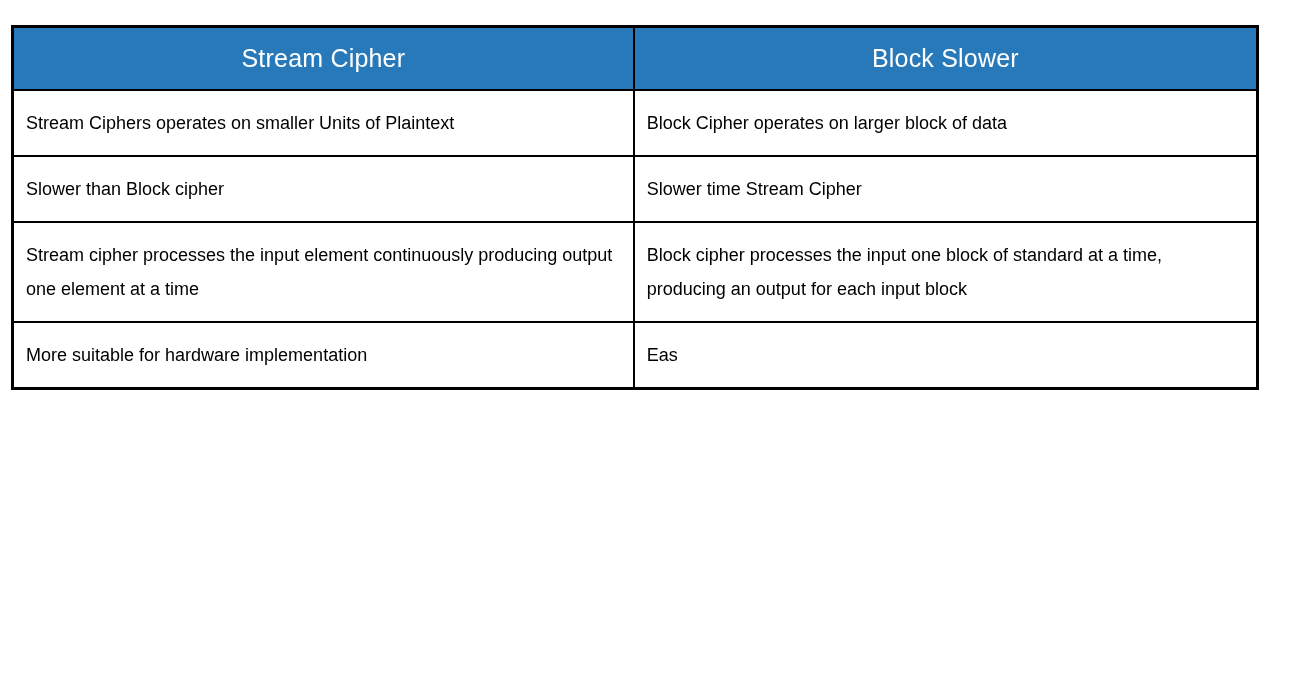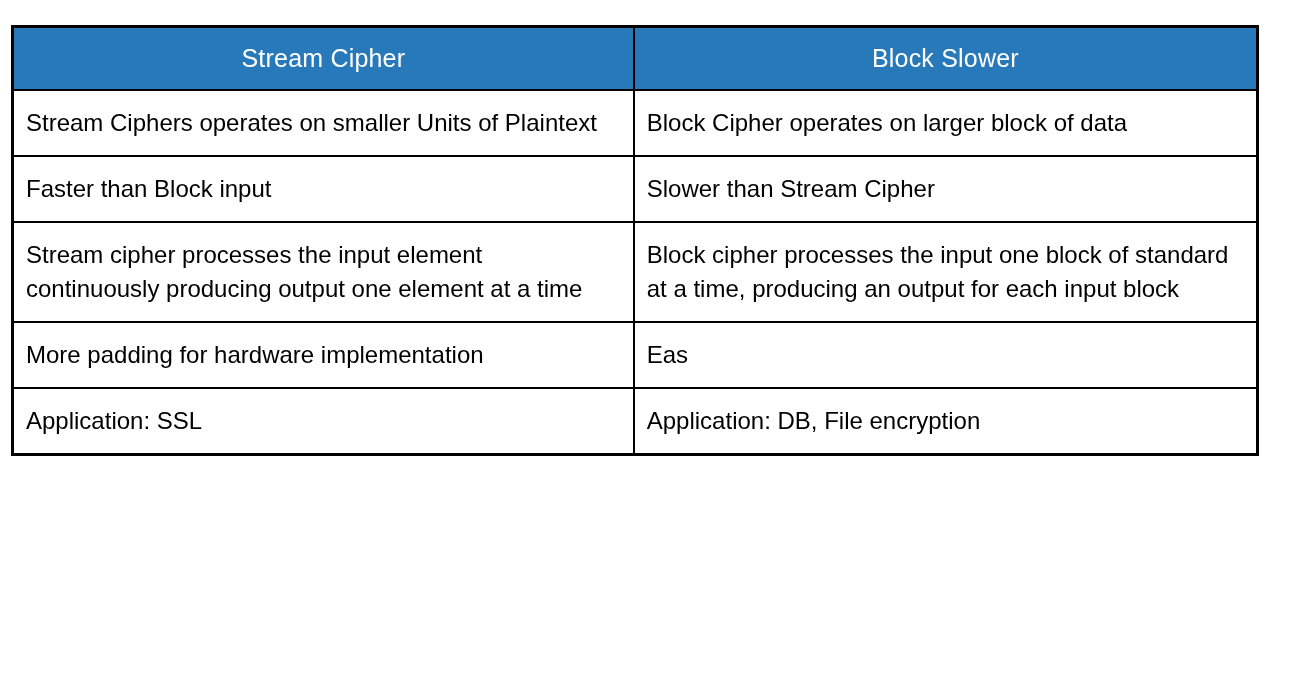--- a/index.html
+++ b/index.html
@@ -30,21 +30,21 @@
     font-weight: normal;
     text-align: center;
     vertical-align: middle;
     padding: 16px 12px;
     border: 2px solid #000000;
     letter-spacing: 0.2px;
   }
   table.cipher-table td {
     background: #ffffff;
     color: #000000;
-    font-size: 24px;
+    font-size: 18px;
     line-height: 34px;
     text-align: left;
     vertical-align: middle;
     padding: 15px 14px 15px 12px;
     border: 2px solid #000000;
     word-wrap: break-word;
   }
 </style>
 </head>
 <body>
@@ -60,30 +60,26 @@
         <th>Stream Cipher</th>
         <th>Block Slower</th>
       </tr>
     </thead>
     <tbody>
       <tr>
         <td>Stream Ciphers operates on smaller Units of Plaintext</td>
         <td>Block Cipher operates on larger block of data</td>
       </tr>
       <tr>
-        <td>Faster than Block input</td>
-        <td>Slower than Stream Cipher</td>
+        <td>Slower than Block cipher</td>
+        <td>Slower time Stream Cipher</td>
       </tr>
       <tr>
         <td>Stream cipher processes the input element continuously producing output one element at a time</td>
         <td>Block cipher processes the input one block of standard at a time, producing an output for each input block</td>
       </tr>
       <tr>
-        <td>More padding for hardware implementation</td>
+        <td>More suitable for hardware implementation</td>
         <td>Eas</td>
-      </tr>
-      <tr>
-        <td>Application: SSL</td>
-        <td>Application: DB, File encryption</td>
       </tr>
     </tbody>
   </table>
 </div>
 
 </body></html>

